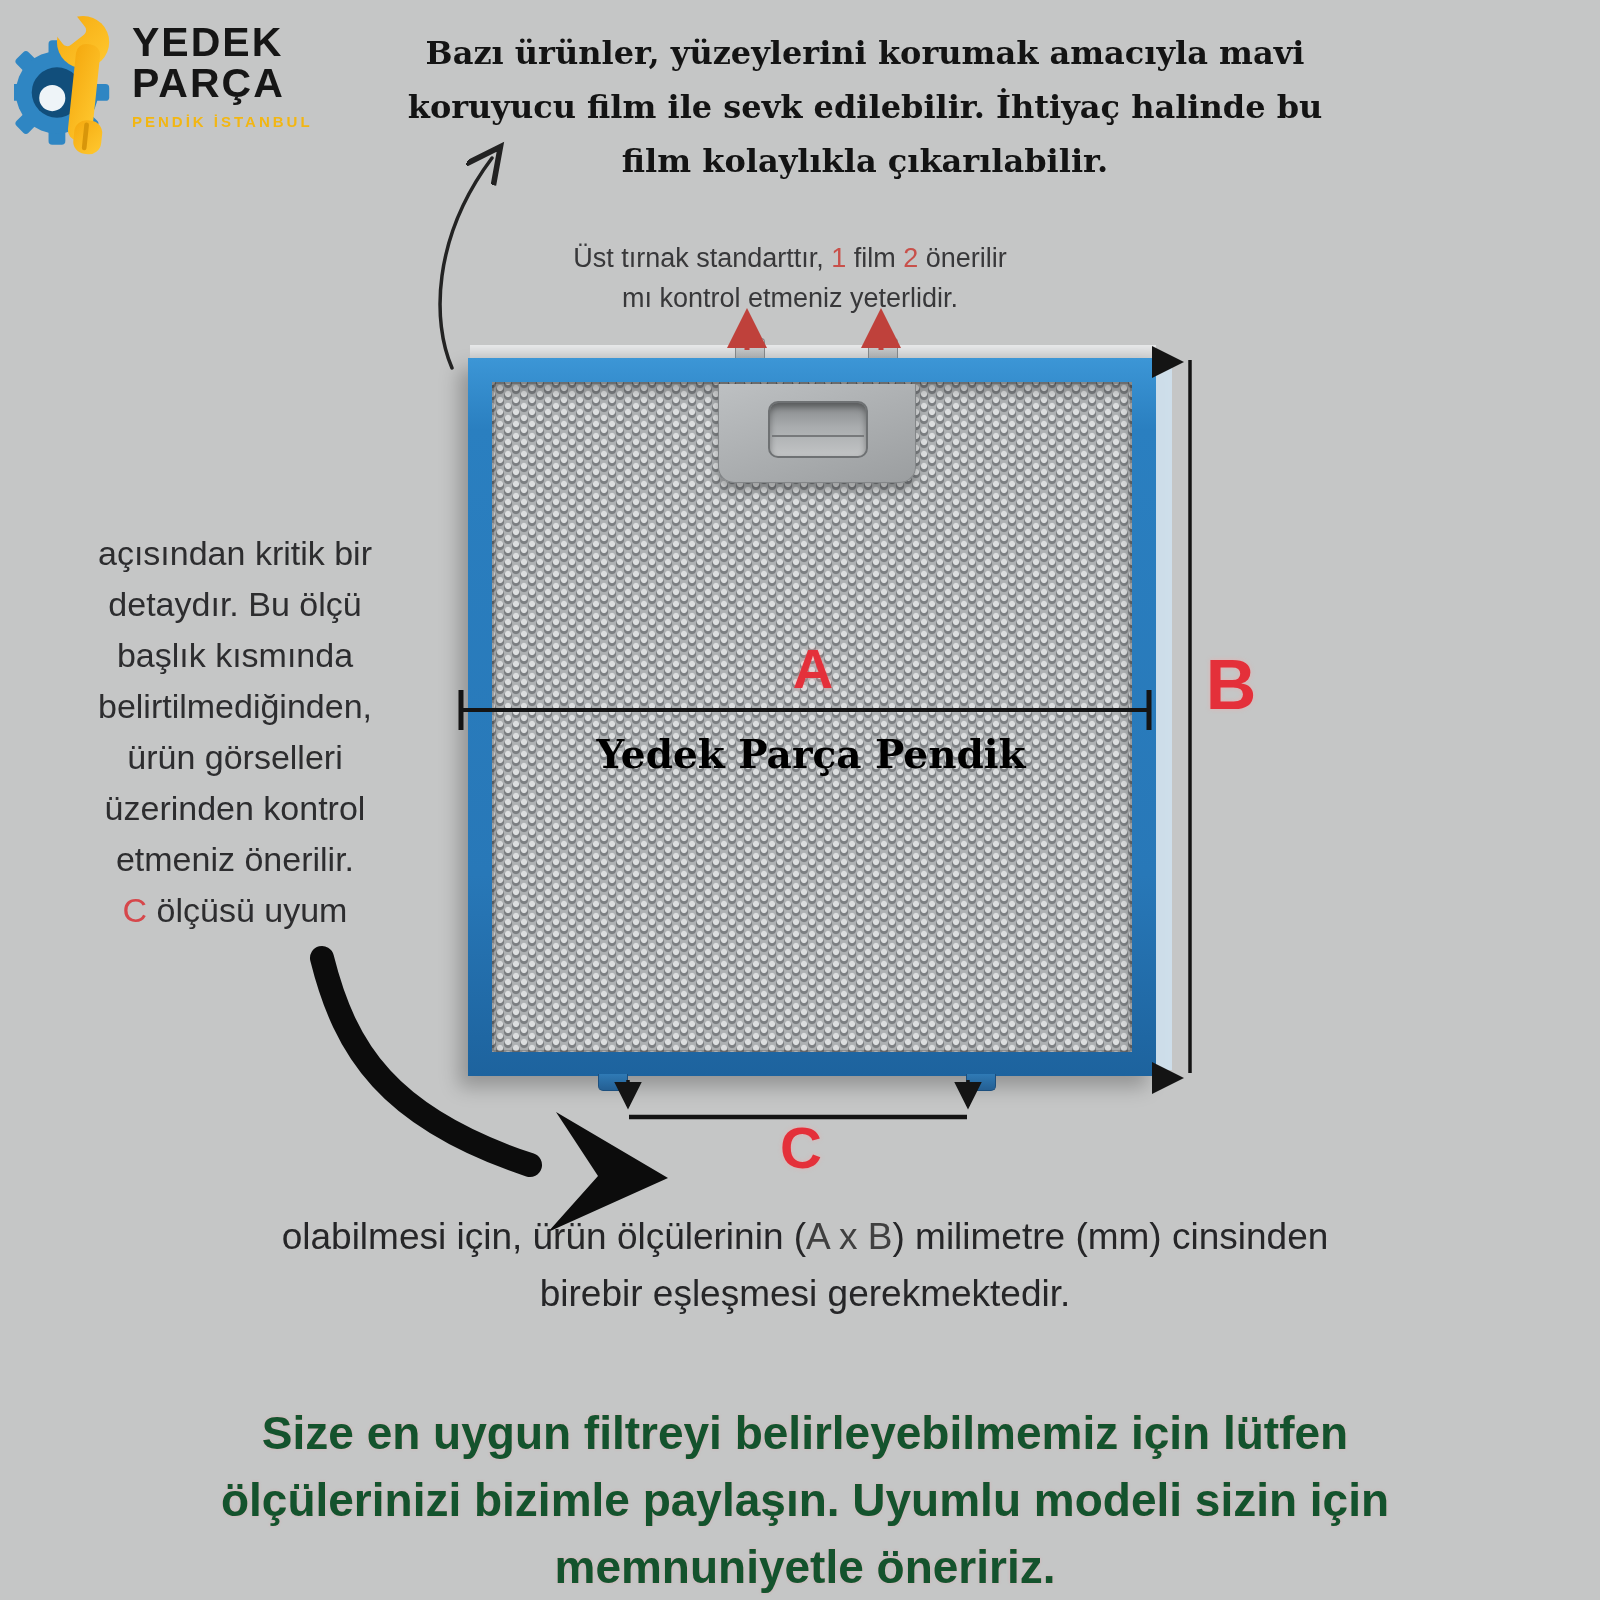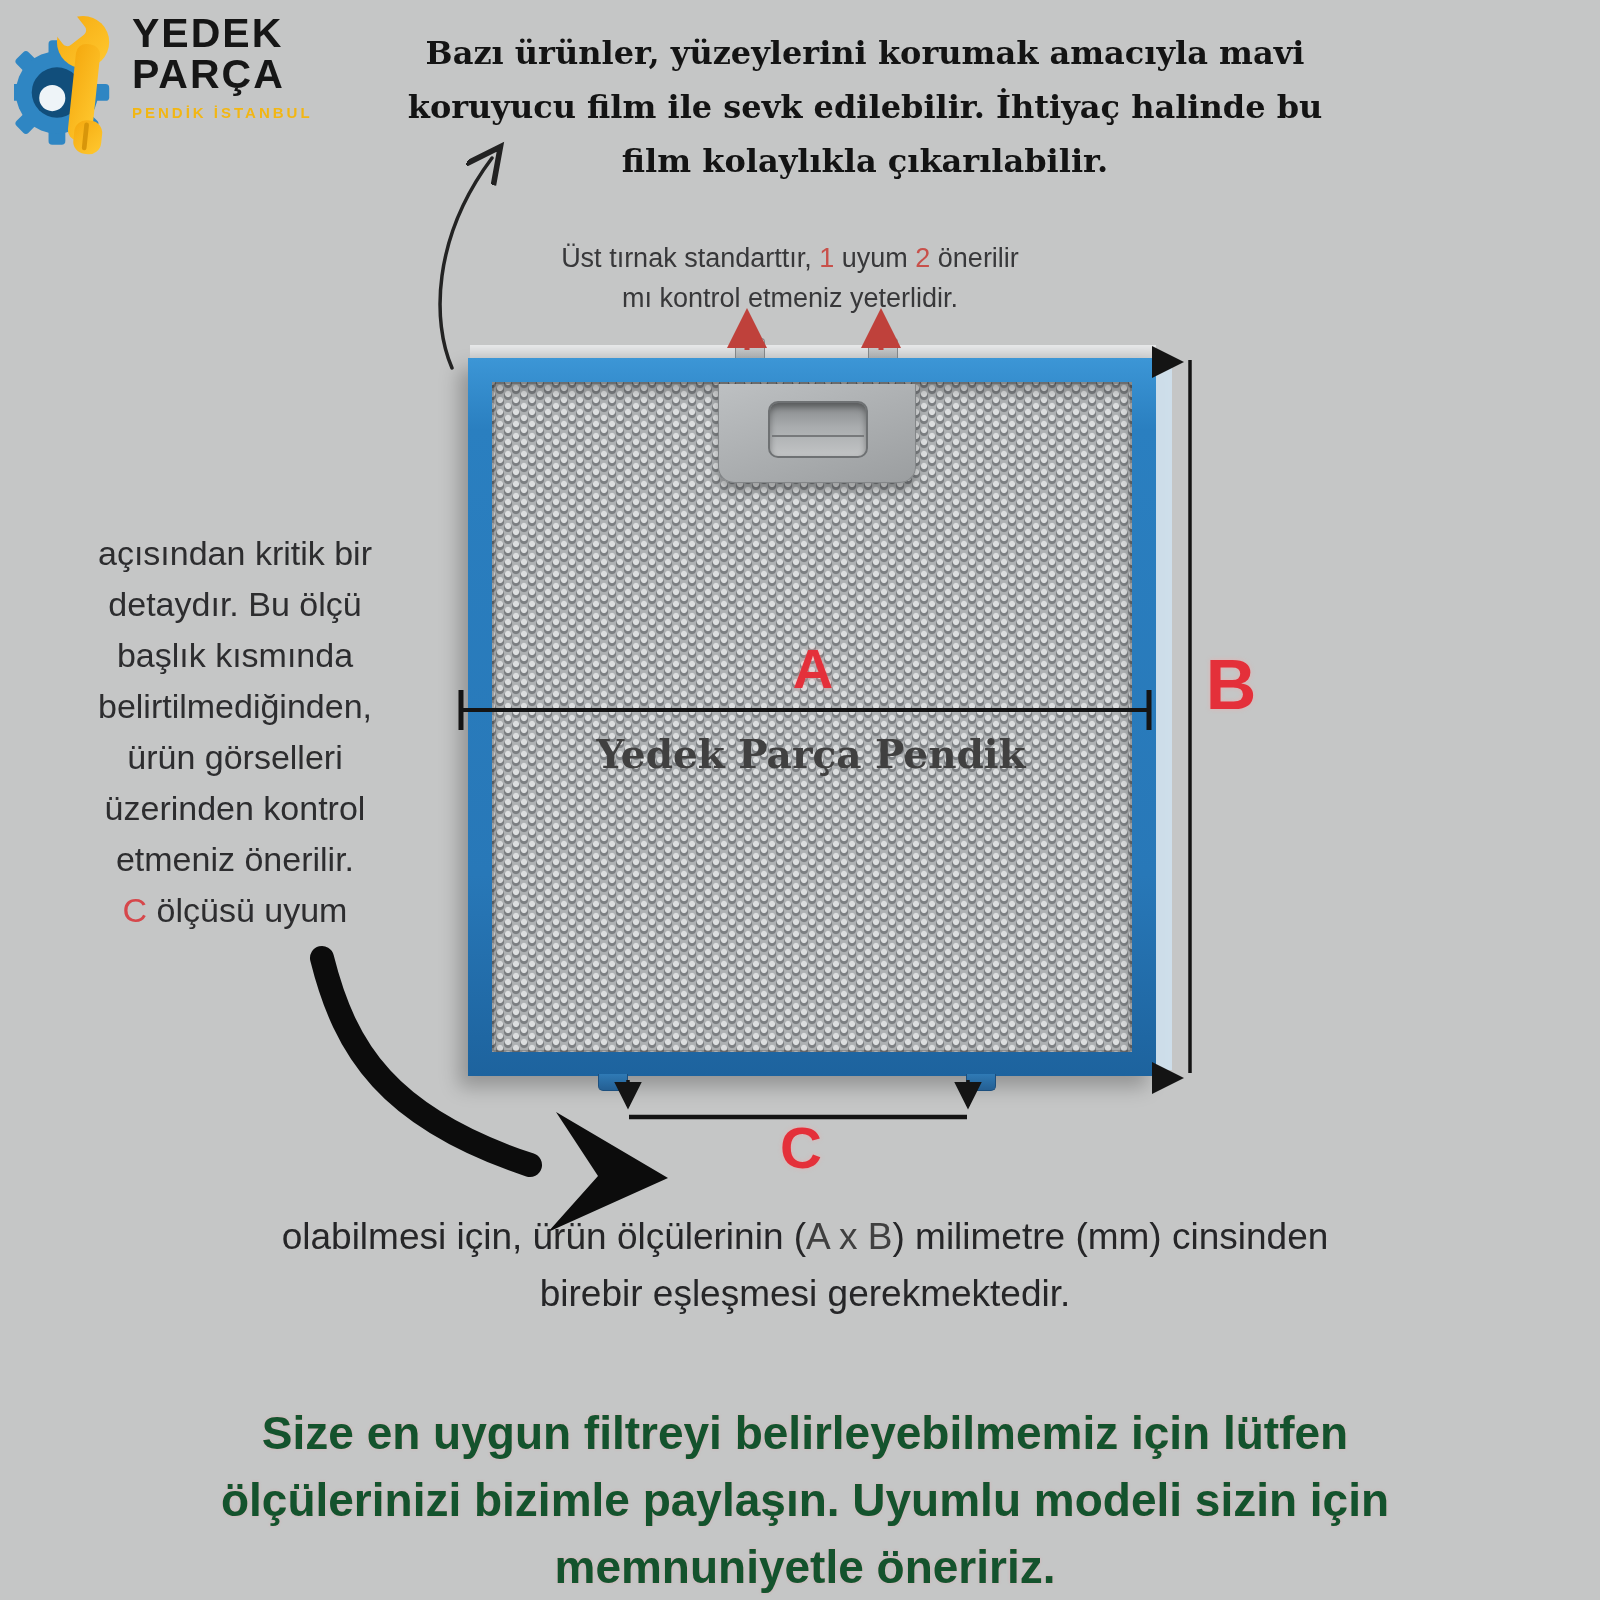--- a/index.html
+++ b/index.html
@@ -4,21 +4,21 @@
 <style>
   html,body{margin:0;padding:0;background:#9a9a9a;}
   #canvas{
     position:relative;width:1600px;height:1600px;overflow:hidden;
     background:#c5c6c6;
     font-family:"Liberation Sans", sans-serif;
   }
   
   .logo{position:absolute;left:14px;top:10px;display:flex;align-items:flex-start;}
   .logo-icon{width:112px;height:150px;}
-  .logo-text{margin-left:6px;margin-top:3px;line-height:1;}
+  .logo-text{margin-left:6px;margin-top:12px;line-height:1;}
   .logo-line{display:block;font-weight:bold;color:#161616;font-size:41px;letter-spacing:2px;}
   .logo-sub{display:block;margin-top:10px;font-weight:bold;color:#f2b613;font-size:15px;letter-spacing:3px;}
   
   .headline{
     position:absolute;left:250px;top:26px;width:1230px;
     font-family:"DejaVu Serif", serif;font-weight:bold;
     font-size:32px;line-height:54px;color:#141414;text-align:center;
   }
   
   .tab-note{
@@ -79,21 +79,21 @@
     background:linear-gradient(180deg,#dcdedf,#a9acae);
     border:1px solid #85888a;border-bottom:none;border-radius:4px 4px 0 0;
   }
   .tab-bottom{
     position:absolute;width:28px;height:16px;
     background:linear-gradient(180deg,#2f7ab5,#245f93);
     border:1px solid #1c4f7e;border-top:none;border-radius:0 0 5px 5px;
   }
   .watermark{
     position:absolute;left:811px;top:731px;transform:translateX(-50%);
-    font-family:"DejaVu Serif", serif;font-weight:bold;font-size:39px;color:#404040;
+    font-family:"DejaVu Serif", serif;font-weight:bold;font-size:39px;color:#000000;
     white-space:nowrap;
   }
   .dim-label{
     position:absolute;transform:translateX(-50%);
     font-weight:bold;color:#e4303a;line-height:1;
     text-shadow:0 0 4px rgba(255,160,160,.55);
   }
   .dim-a{left:813px;top:641px;font-size:56px;}
   .dim-b{left:1231px;top:650px;font-size:70px;}
   .dim-c{left:801px;top:1119px;font-size:58px;}
@@ -157,21 +157,21 @@
       <span class="logo-line">YEDEK</span>
       <span class="logo-line">PARÇA</span>
       <span class="logo-sub">PENDİK İSTANBUL</span>
     </div>
   </div>
 
   <div class="headline">Bazı ürünler, yüzeylerini korumak amacıyla mavi<br>koruyucu film ile sevk edilebilir. İhtiyaç halinde bu<br>film kolaylıkla çıkarılabilir.</div>
 
   <div class="tab-note">
     <div>
-      <span>Üst tırnak standarttır, </span><span class="red-t">1</span><span> uyum </span><span class="red-t">2</span><span> önerilir</span>
+      <span>Üst tırnak standarttır, </span><span class="red-t">1</span><span> film </span><span class="red-t">2</span><span> önerilir</span>
     </div>
     <div>mı kontrol etmeniz yeterlidir.</div>
   </div>
 
   <div class="left-note">
     <div>açısından kritik bir<br>detaydır. Bu ölçü<br>başlık kısmında<br>belirtilmediğinden,<br>ürün görselleri<br>üzerinden kontrol<br>etmeniz önerilir.</div>
     <div><span class="red-c">C</span><span> ölçüsü uyum</span></div>
   </div>
 
   <div class="top-edge"></div>

